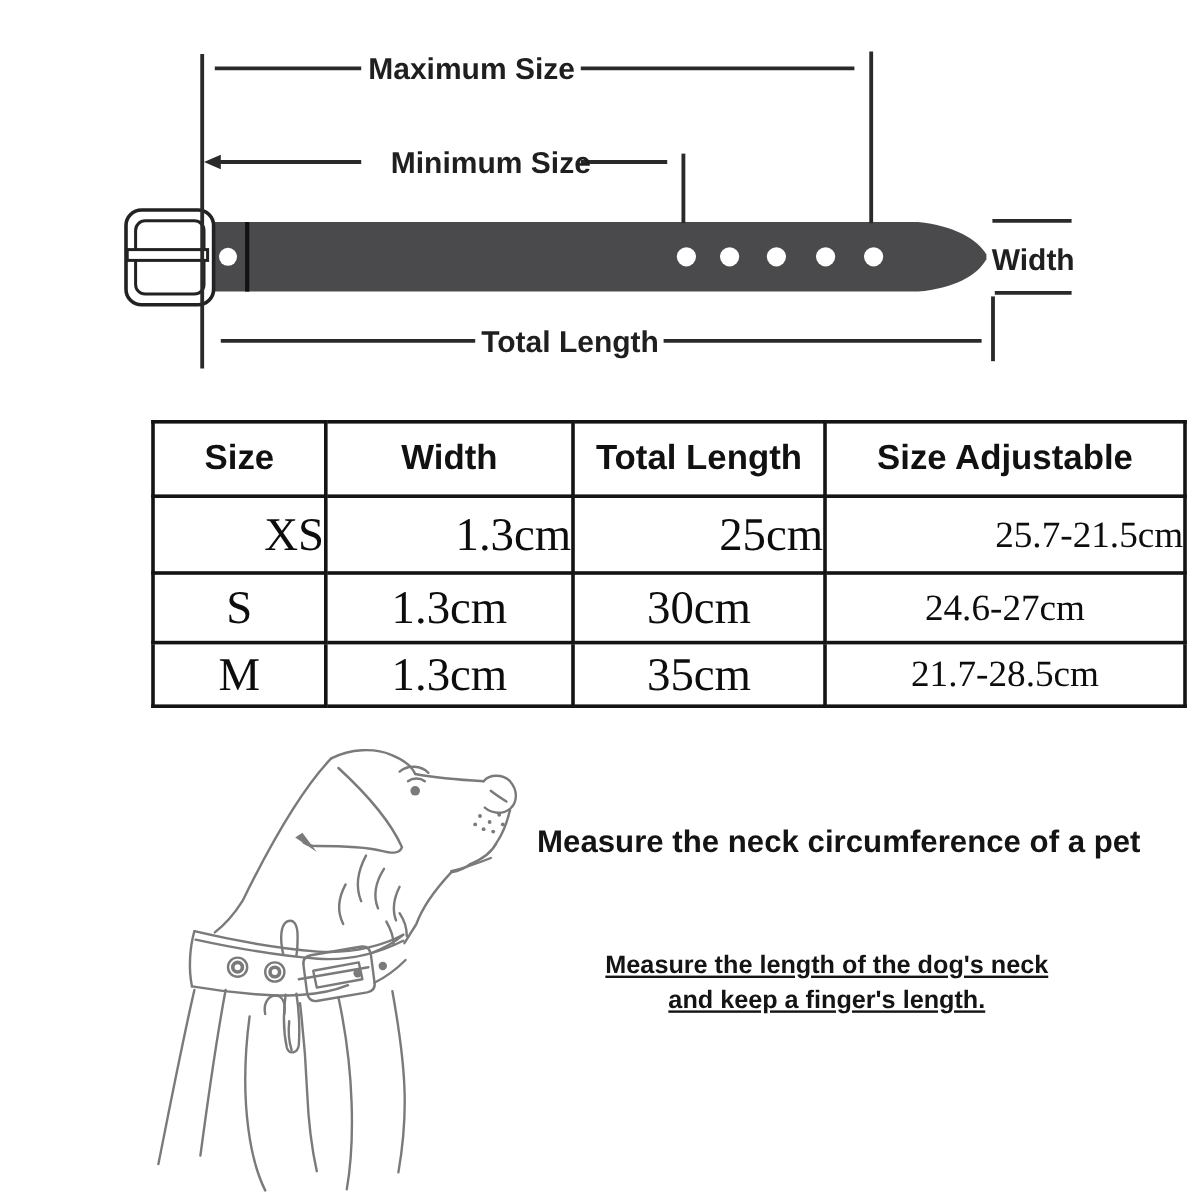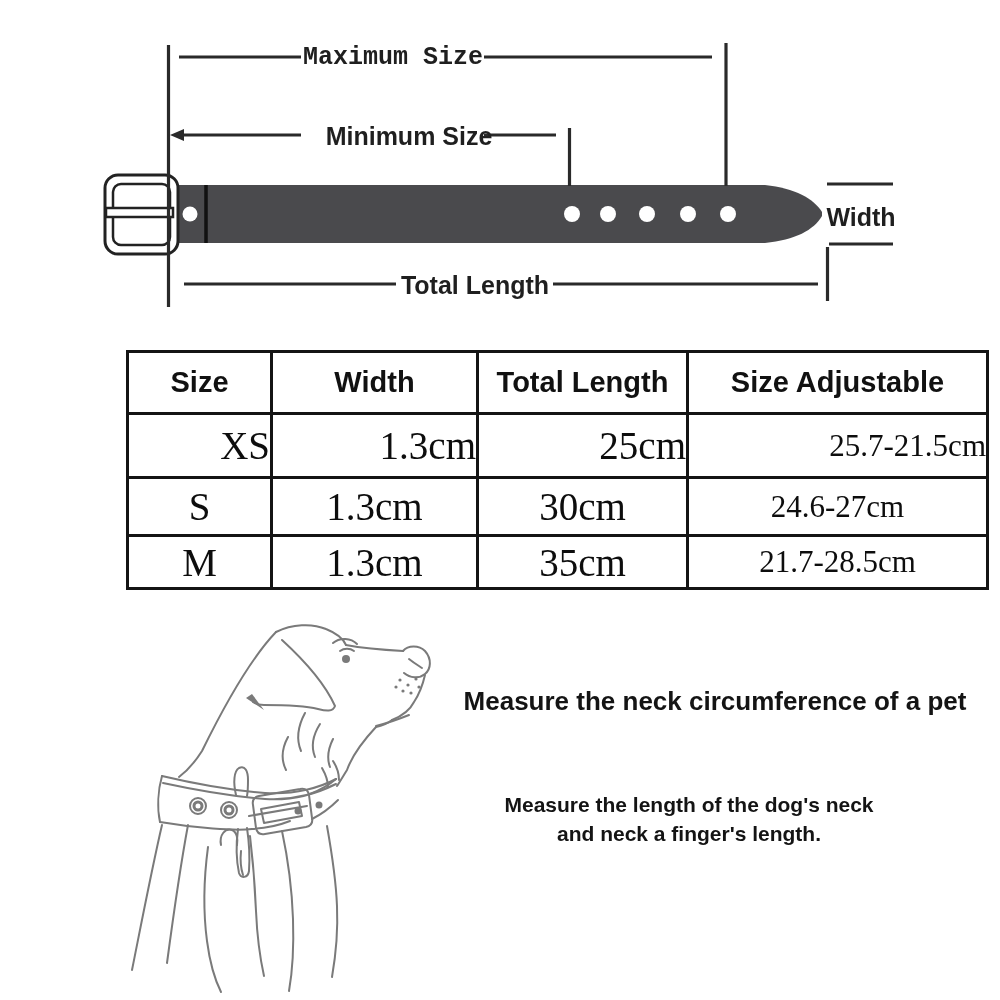--- a/index.html
+++ b/index.html
@@ -38,26 +38,26 @@
   .row-s  td { height:55px; }
   .row-m  td { height:50px; }
   .col-size  { width:141px; }
   .col-width { width:203px; }
   .col-total { width:207px; }
   .col-neck  { width:297px; }
 
   
   .dog-art { position:absolute; left:100px; top:618px; }
   .measure-heading {
-    position:absolute; left:441px; top:686px; width:548px; text-align:center;
+    position:absolute; left:425px; top:686px; width:548px; text-align:center;
     font-weight:700; font-size:26px; line-height:30px; color:#141414; white-space:nowrap;
   }
   .measure-sub {
     position:absolute; left:464px; top:790px; width:450px; text-align:center;
-    font-weight:700; font-size:21px; line-height:29px; color:#141414;
+    font-weight:700; font-size:21px; line-height:29px; color:#141414;text-decoration:underline;
   }
   .f { fill:#7a7a7a; stroke:none; }
 </style>
 </head>
 <body>
 
 <div class="canvas">
 
   <svg class="diagram-art" width="1000" height="340" viewBox="0 0 1000 340">
 
@@ -94,21 +94,21 @@
 
       <line class="dim-line" x1="184" y1="284" x2="396" y2="284"></line>
       <line class="dim-line" x1="553" y1="284" x2="818" y2="284"></line>
       <line class="dim-line" x1="827.5" y1="247" x2="827.5" y2="301"></line>
 
       <line class="dim-line" x1="827" y1="184" x2="893" y2="184"></line>
       <line class="dim-line" x1="829" y1="244" x2="893" y2="244"></line>
     </g>
   </svg>
 
-  <div class="dim-label" style="left:300px; top:44px; width:186px;font-family:Liberation Mono, monospace;">Maximum Size</div>
+  <div class="dim-label" style="left:300px; top:44px; width:186px;">Maximum Size</div>
   <div class="dim-label" style="left:316px; top:122px; width:186px;">Minimum Size</div>
   <div class="dim-label" style="left:394px; top:271px; width:162px;">Total Length</div>
   <div class="dim-label" style="left:824px; top:203px; width:74px;">Width</div>
 
   <table class="size-table">
     <tbody>
         <tr class="hdr">
       <td class="col-size">Size</td>
       <td class="col-width">Width</td>
       <td class="col-total">Total Length</td>
@@ -205,16 +205,16 @@
       <path d="M150,218 C153,243 155,269 156,293 C157,316 160,340 164,358"></path>
       <path d="M182,213 C188,241 192,271 193,301 C194,331 192,356 189,373"></path>
 
       <path d="M227,208 C232,236 236,263 237,288 C238,311 236,336 232,359"></path>
     </g>
   </svg>
 
   <div class="measure-heading">Measure the neck circumference of a pet</div>
   <div class="measure-sub">
     <div>Measure the length of the dog's neck</div>
-    <div>and neck a finger's length.</div>
+    <div>and keep a finger's length.</div>
   </div>
 
 </div>
 
 </body></html>

